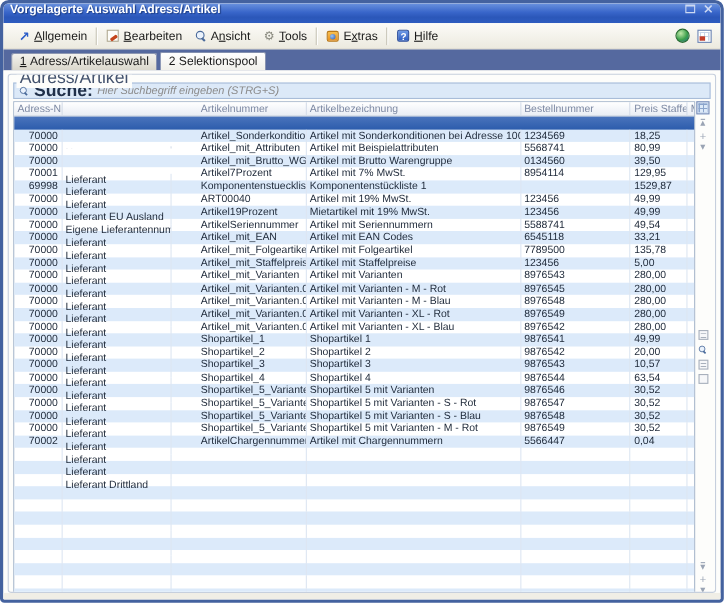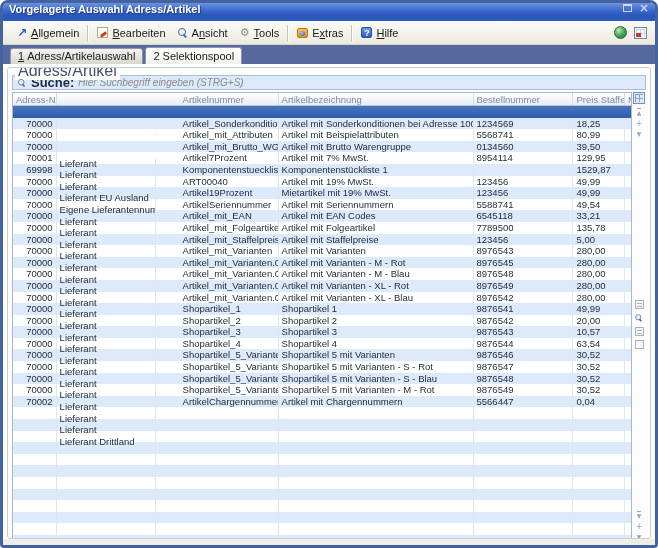--- a/index.html
+++ b/index.html
@@ -52,21 +52,21 @@
          border:1px solid #8d97b2; border-bottom:none; border-radius:3px 3px 0 0; cursor:default; }
   .tab-inactive { background:linear-gradient(#f4f3ee,#d9d6cb); }
   .tab-active { background:linear-gradient(#ffffff,#f1f0ea); padding-top:2px; }
   .tab .num-u { text-decoration:underline; }
   
   .content { position:relative; height:481px; background:#fdfdfb; padding:3px 4px 0 4px; }
   .groupbox { position:relative; height:472px; border:1px solid #c6cfdd; border-radius:3px; padding:7px 4px 0 4px; overflow:hidden; }
   .legend { position:absolute; top:-6px; left:7px; background:#fdfdfb; padding:0 3px; font-size:16px; color:#44536e; }
   
   .searchbar { height:15px; border:1px solid #a9bdd9; background:#dce9f8; display:flex; align-items:center; gap:4px; padding:0 4px; margin-bottom:2px; }
-  .search-label { font-size:13px; font-weight:bold; color:#20304a; white-space:nowrap; }
+  .search-label { font-size:16px; font-weight:bold; color:#20304a; white-space:nowrap; }
   .search-input { flex:1; border:none; background:transparent; outline:none; font-size:10px; color:#333; font-family:"Liberation Sans",sans-serif; }
   .search-input::placeholder { font-style:italic; color:#8b8b8b; }
   .sb-mag { transform:scale(0.8); }
   
   .grid-wrap { display:flex; }
   .grid { width:620px; border:1px solid #a9b8cd; background:#fff; }
   .grid-header { display:flex; height:13px; background:linear-gradient(#ffffff,#e9edf4); border-bottom:1px solid #b9c5d6; }
   .hcell { font-size:9.5px; color:#7d89a3; padding:1px 3px; border-right:1px solid #d5dde9; white-space:nowrap; overflow:hidden; }
   .grid-body { }
   .row { display:flex; height:11.6px; line-height:11.6px; font-size:9.5px; color:#1d2838; }

